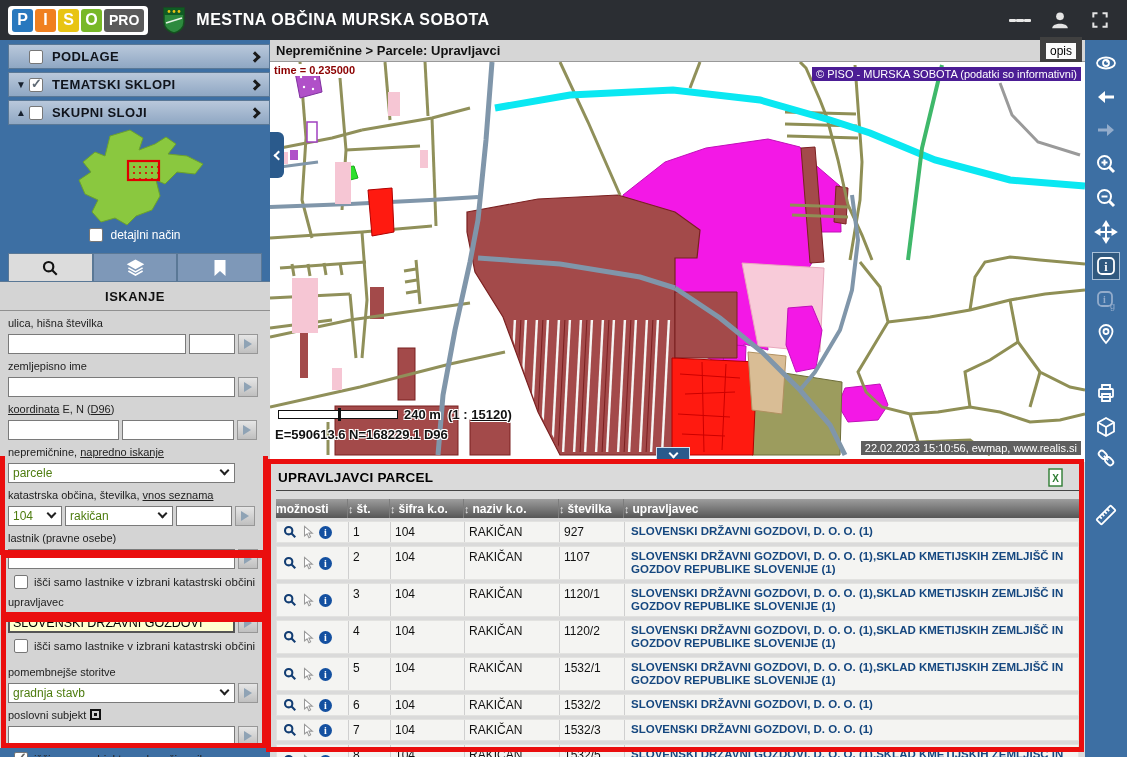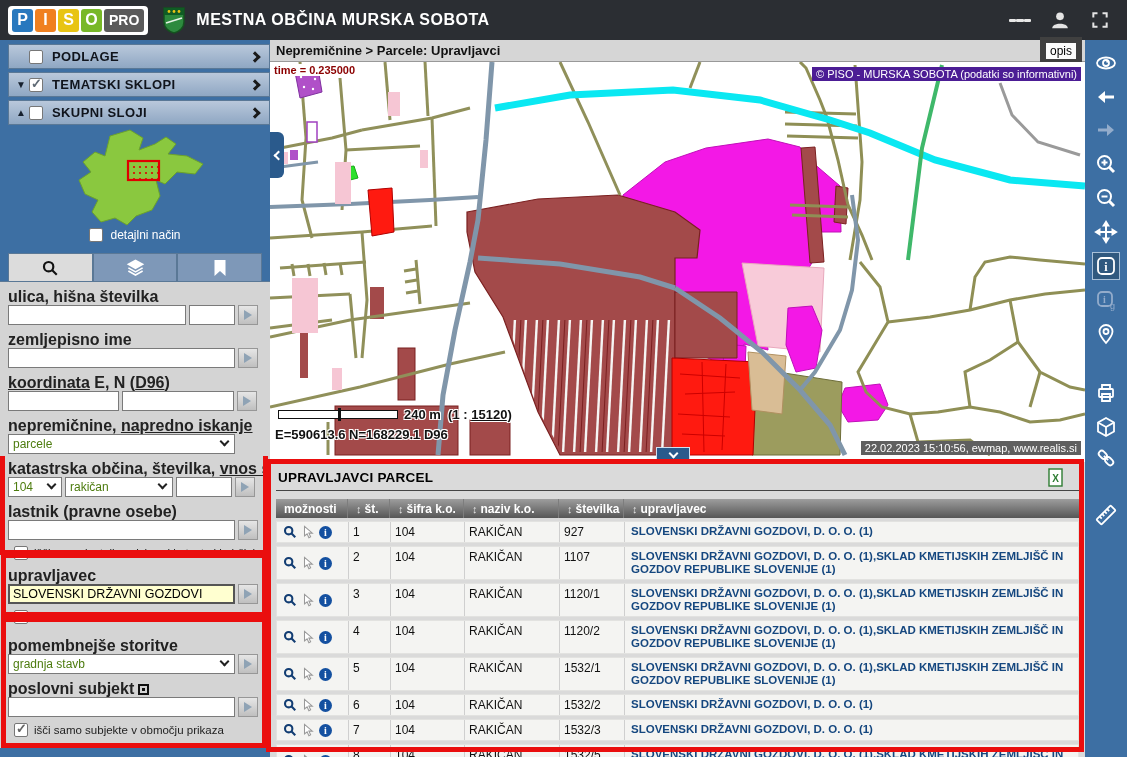--- a/index.html
+++ b/index.html
@@ -47,21 +47,21 @@
   .tab { flex:1; border:1px solid #5a7896; border-bottom:none; background:#7e98b8;
     display:flex; align-items:center; justify-content:center; cursor:pointer; }
   .tab.active { background:#dcdcdc; }
 
   
   #search { position:absolute; left:0; top:241px; width:270px; height:467px; background:#d4d4d4;
     border-top:1px solid #5a7896; }
   #search-title { text-align:center; font-weight:bold; font-size:13px; color:#111;
     padding:7px 0 6px 0; letter-spacing:.5px; border-bottom:1px solid #909090; }
   .fgroup { margin:6px 8px 0 8px; }
-  .flabel { font-size:16px; color:#222; height:14px; white-space:nowrap;font-weight:bold; }
+  .flabel { font-size:11px; color:#222; height:14px; white-space:nowrap; }
   .flabel .lnk { text-decoration:underline; }
   .frow { display:flex; align-items:center; gap:3px; margin-top:2px; height:21px; }
   .tin { height:20px; border:1px solid #7a7a7a; background:#fff; font-size:12px; padding:0 3px;
     font-family:"Liberation Sans",sans-serif; }
   .sel { height:20px; border:1px solid #7a7a7a; background:#fff; font-size:12px;
     display:flex; align-items:center; padding:0 4px; position:relative; cursor:pointer; }
   .sel .sv { flex:1; color:#4d7c0f; }
   .sel .dchev { width:7px; height:7px; border-right:2.5px solid #222; border-bottom:2.5px solid #222;
     transform:rotate(45deg); margin:-4px 2px 0 4px; flex:none; }
   .gobtn { width:20px; height:20px; flex:none; background:linear-gradient(#e6e6e6,#bfbfbf);
@@ -106,21 +106,21 @@
 
   
   #results { position:absolute; left:270px; top:462px; width:815px; height:295px; background:#dadada; overflow:hidden; }
   #rtitle-row { display:flex; align-items:center; padding:6px 8px 3px 8px; }
   #rtitle { font-weight:bold; font-size:13.5px; color:#000; letter-spacing:.2px; }
   #excel { margin-left:auto; margin-right:14px; cursor:pointer; }
   #rhr { border-top:1.5px solid #444; margin:0 6px 8px 6px; }
   .tgrid { display:grid; grid-template-columns:72px 42px 74px 95px 65px 1fr; margin:0 6px; }
   #thead-row { height:19px; background:linear-gradient(#9d9d9d,#565656); }
   #thead-row .th { color:#fff; font-weight:bold; font-size:12px; display:flex; align-items:center;
-    padding-left:8px; border-right:1px solid #7d7d7d; cursor:pointer; white-space:nowrap; overflow:hidden; }
+    padding-left:0; border-right:1px solid #7d7d7d; cursor:pointer; white-space:nowrap; overflow:hidden; }
   #thead-row .sort { color:#e4e4e4; margin-right:3px; font-size:11px; }
   #tbody { margin-top:3px; }
   .tr { background:#f4f4f2; margin:0 6px 3px 6px; display:grid;
     grid-template-columns:72px 42px 74px 95px 65px 1fr; border:1px solid #e2e2e0; }
   .td { border-right:1px solid #cfcfcf; font-size:12px; color:#111; padding:3px 4px;
     display:flex; align-items:flex-start; }
   .td.icons { flex-direction:row; align-items:center; gap:4px; padding-left:6px; }
   .td.upr { font-weight:bold; font-size:11.5px; color:#15477f; line-height:13px; border-right:none;
     padding:3px 6px; cursor:pointer; }
   .iico { width:14px; height:14px; display:block; cursor:pointer; }
@@ -232,20 +232,21 @@
           </svg>
       </div>
       <div class="tab">
         <svg width="16" height="18" viewBox="0 0 16 18">
             <path d="M2.5 1 H13.5 V17 L8 12 L2.5 17 Z" fill="#fff"></path>
           </svg>
       </div>
     </div>
 
     <div id="search">
+      <div id="search-title">ISKANJE</div>
 
       <div class="fgroup">
         <div class="flabel">ulica, hišna številka</div>
         <div class="frow">
           <input class="tin" style="width: 178px;">
           <input class="tin" style="width: 46px;">
           <span class="gobtn"></span>
         </div>
       </div>
 

